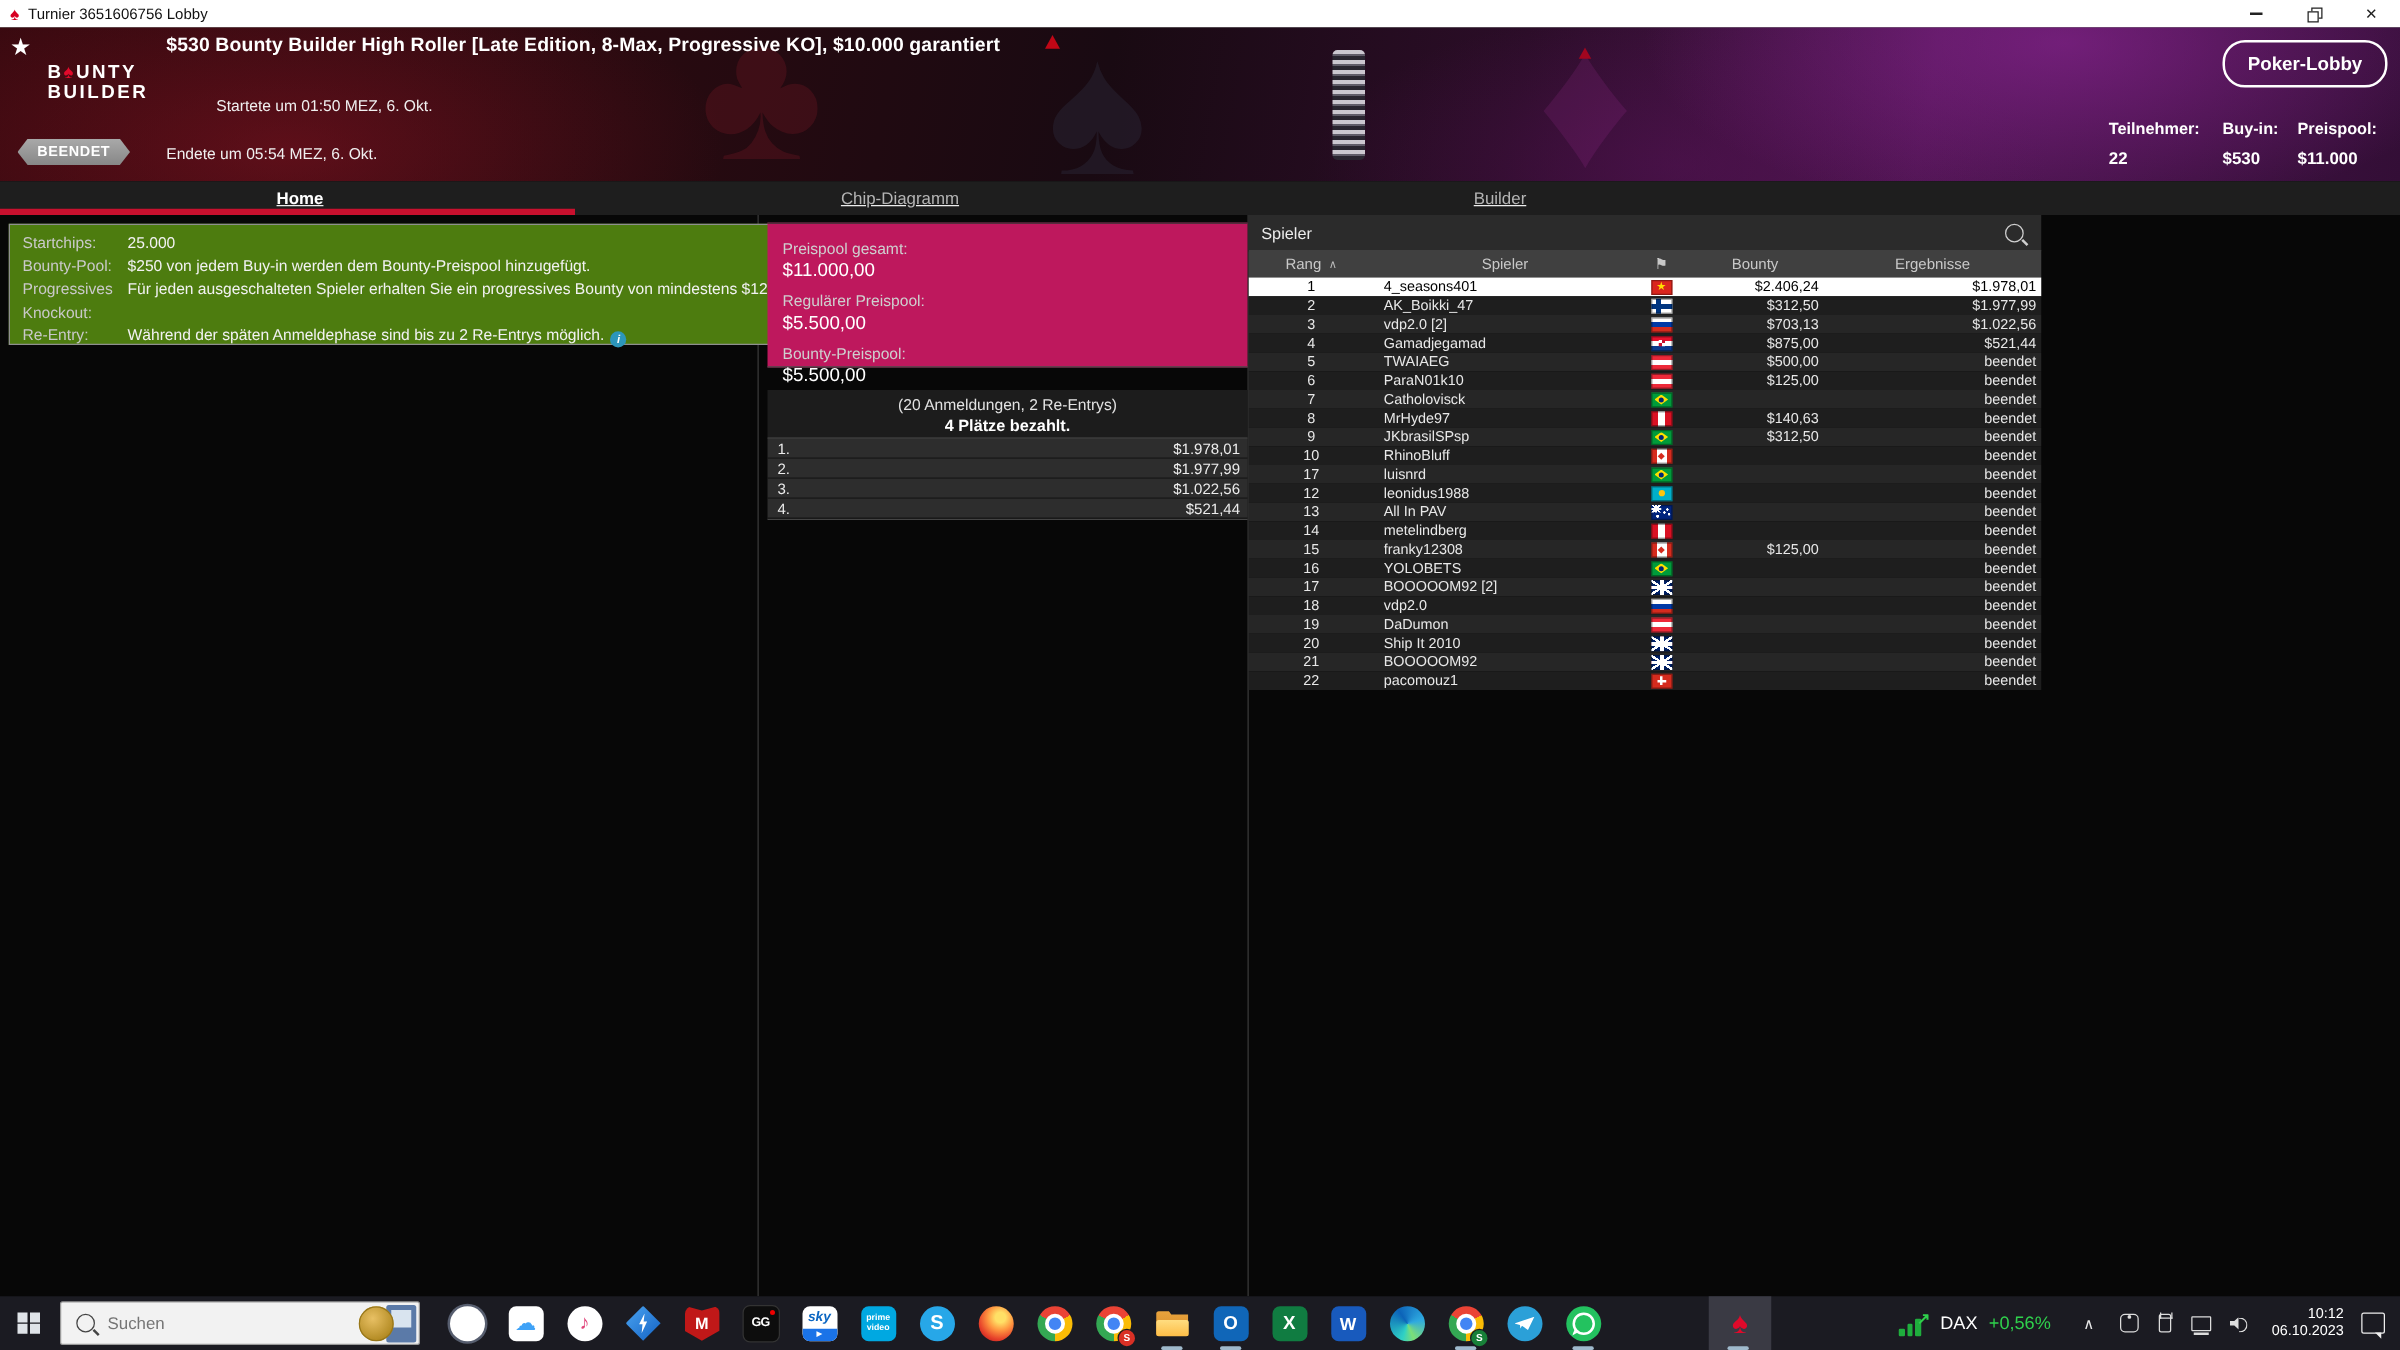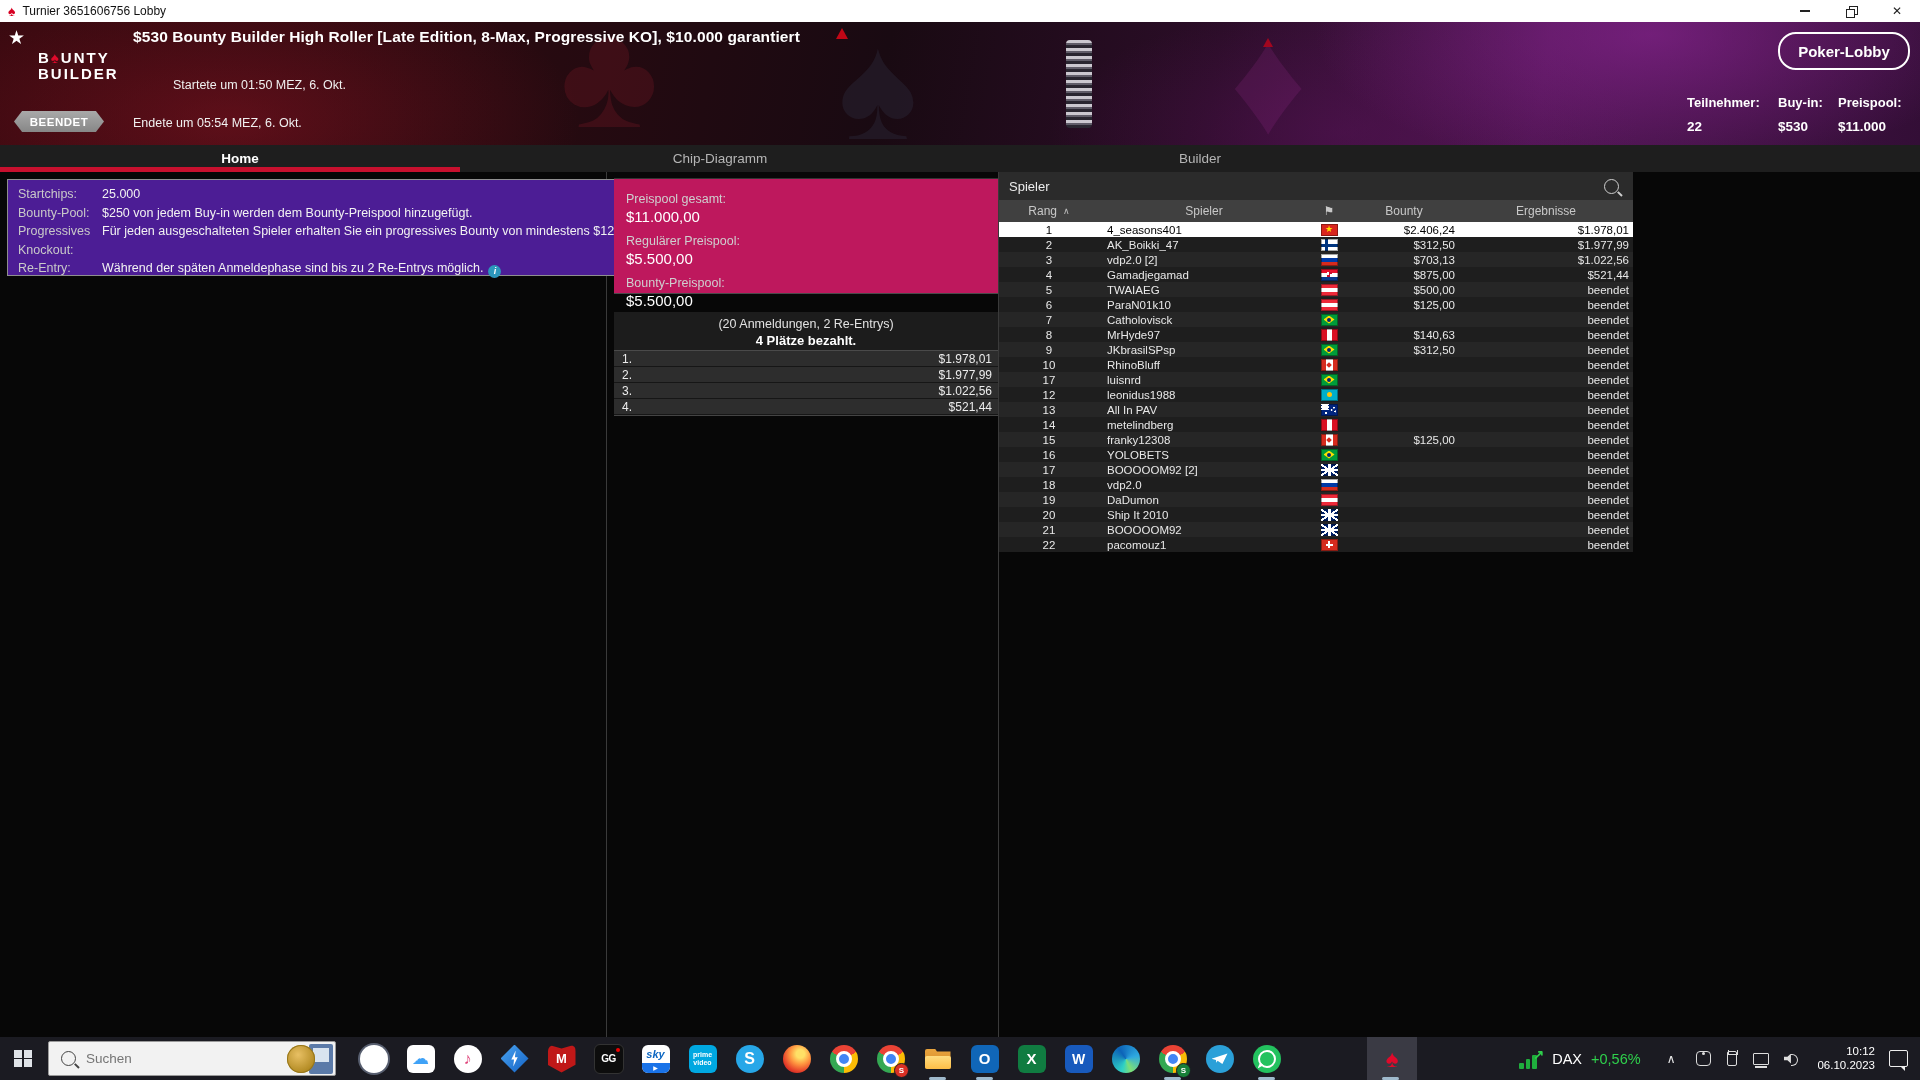--- a/index.html
+++ b/index.html
@@ -40,32 +40,32 @@
   .hdr-time2{position:absolute;left:133px;top:94px;font-size:12.5px;color:#f0f0f0;}
   .status-badge{position:absolute;left:14px;top:89px;width:90px;height:21px;display:flex;align-items:center;justify-content:center;
      background:linear-gradient(#a9a9a9,#878787);clip-path:polygon(0 50%,9% 0,91% 0,100% 50%,91% 100%,9% 100%);
      color:#fff;font-size:11.5px;font-weight:bold;letter-spacing:.5px;}
   .lobby-btn{position:absolute;left:1778px;top:10px;width:128px;height:34px;border:2px solid #fff;border-radius:18px;
      background:transparent;color:#fff;font-size:15px;font-weight:bold;display:flex;align-items:center;justify-content:center;}
   .hdr-stat{position:absolute;top:69px;font-size:13px;font-weight:bold;color:#fff;line-height:24px;}
   .hdr-stat .v{font-size:13.5px;}
 
   
-  .tabbar{position:absolute;top:145px;left:0;width:1920px;height:27px;background:#1e1e1e;display:flex;}
+  .tabbar{position:absolute;top:145px;left:0;width:1920px;height:27px;background:#1e1e1e;display:flex;text-decoration:underline;}
   .tab{position:relative;width:25%;display:flex;align-items:center;justify-content:center;
        font-size:13.5px;color:#b5b5b5;cursor:default;}
   .tab.active{color:#fff;font-weight:bold;}
   .tab.active::after{content:"";position:absolute;left:0;right:20px;bottom:0;height:5px;background:#c8102e;}
 
   
   .content{position:absolute;top:172px;left:0;width:1920px;height:865px;background:#070707;}
   .vdiv{position:absolute;top:0;bottom:0;width:1px;background:#3a3a3a;}
 
   
-  .info-box{position:absolute;left:7px;top:7px;width:884px;height:97px;border:1px solid #8f8f8f;background:#4c1d95;
+  .info-box{position:absolute;left:7px;top:7px;width:884px;height:97px;border:1px solid #8f8f8f;background:#4d7c0f;
             padding:5px 10px;box-sizing:border-box;font-size:12.5px;line-height:18.5px;}
   .info-grid{display:grid;grid-template-columns:76px 1fr;column-gap:8px;}
   .info-label{color:#c9c9c9;}
   .info-value{color:#f2f2f2;}
   .info-icon{display:inline-flex;align-items:center;justify-content:center;width:13px;height:13px;border-radius:50%;
      background:#2c96bb;color:#fff;font-size:9px;font-weight:bold;margin-left:5px;vertical-align:-2px;font-style:italic;}
 
   
   .totals-box{position:absolute;left:614px;top:6px;width:384px;height:116px;background:#be185d;
      border-bottom:1px solid #4a4a4a;border-top:1px solid #333;box-sizing:border-box;padding:6px 0 0 12px;}

